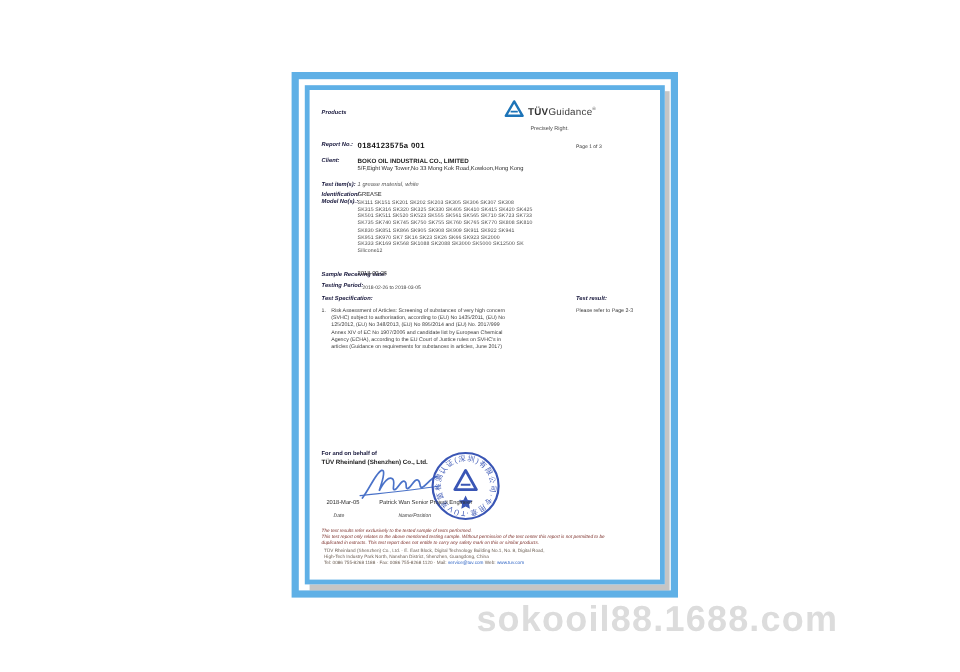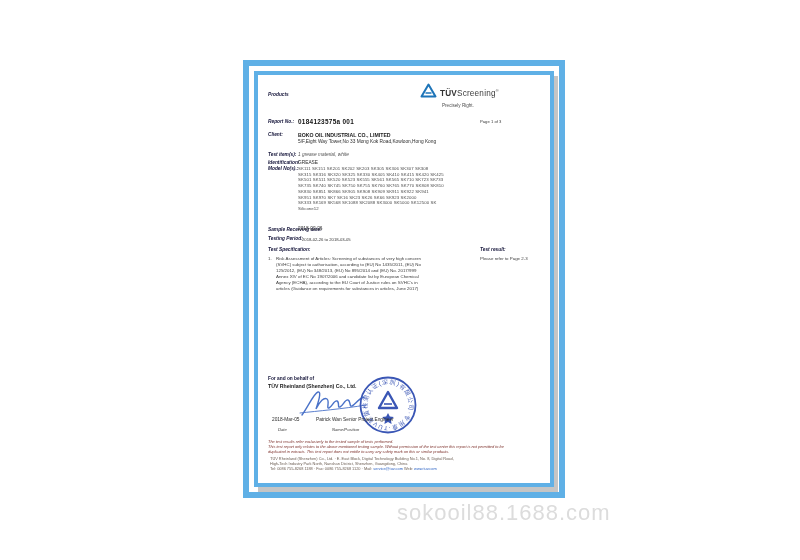--- a/index.html
+++ b/index.html
@@ -35,43 +35,43 @@
   .tagline { font-size:4.6px; color:#4f4f4f; margin:1px 0 0 22px; }
 
   .stamp-svg { position:absolute; }
   .sig-svg { position:absolute; }
 
   
   .wm-cn { position:absolute; left:386px; top:457px; width:200px;
            font-size:19px; font-weight:bold; letter-spacing:0px;
            color:rgba(158,158,158,.50); white-space:nowrap; z-index:9;
            text-shadow:0 0 1px rgba(255,255,255,.8); }
-  .wm-site { position:absolute; left:397px; top:500px; font-size:22px;
-             color:#dcdcdc; letter-spacing:1px; z-index:9; }
+  .wm-site { position:absolute; left:397px; top:500px; font-size:30px;
+             color:#dcdcdc; letter-spacing:1px; z-index:9;font-weight:bold; }
 </style>
 </head>
 <body>
 
 <div class="canvas">
 
   <div class="doc-outer">
     <div class="doc-inner">
       <div class="page">
 
         <div class="abs lbl" style="left:10px; top:17px;">Products</div>
 
         <div class="logo">
           <div class="logo-row">
             <span>
               <svg width="17" height="15" viewBox="0 0 34 30">
                 <path d="M17 3 L31 27 L3 27 Z" fill="none" stroke="#1d74b8" stroke-width="4" stroke-linejoin="round"></path>
                 <path d="M11 20 L23 20" stroke="#1d74b8" stroke-width="3"></path>
               </svg>
             </span>
-            <span class="brand"><b>TÜV</b><span>Screening</span><sup>®</sup></span>
+            <span class="brand"><b>TÜV</b><span>Guidance</span><sup>®</sup></span>
           </div>
           <div class="tagline">Precisely Right.</div>
         </div>
 
         <div class="abs lbl" style="left:10px; top:44px;">Report No.:</div>
         <div class="abs reportno" style="left:40px; top:43px;">0184123575a 001</div>
         <div class="abs tiny" style="left:222px; top:44px;">Page 1 of 3</div>
 
         <div class="abs lbl" style="left:10px; top:57px;">Client:</div>
         <div class="abs val-b" style="left:40px; top:57px;">BOKO OIL INDUSTRIAL CO., LIMITED</div>

